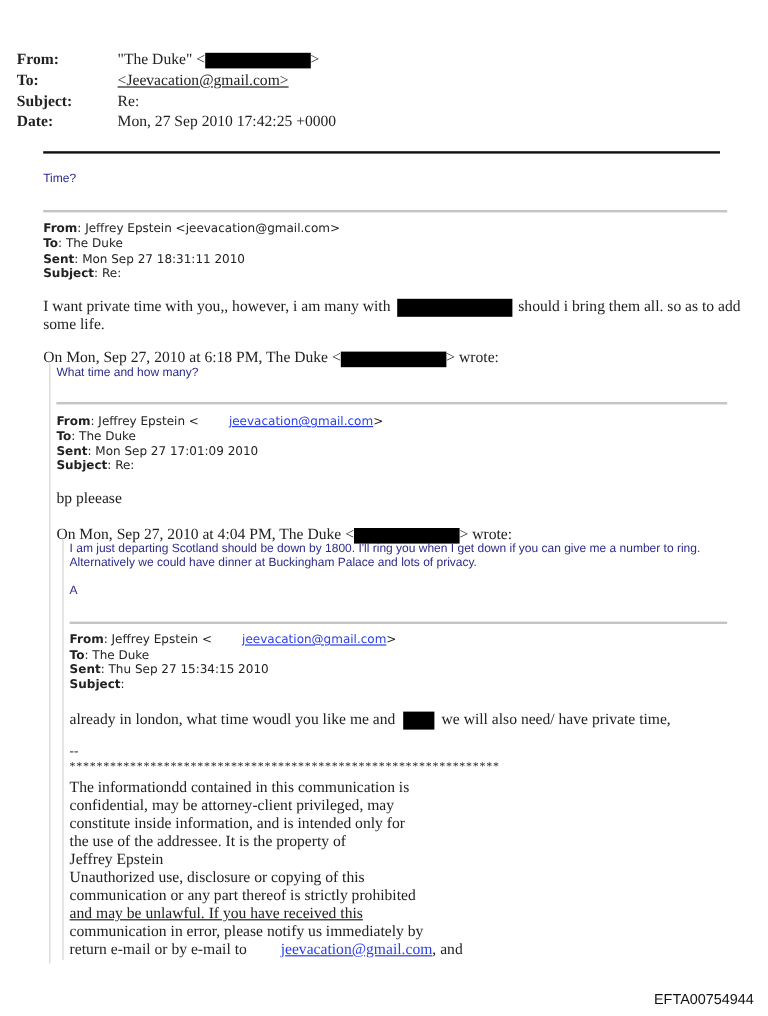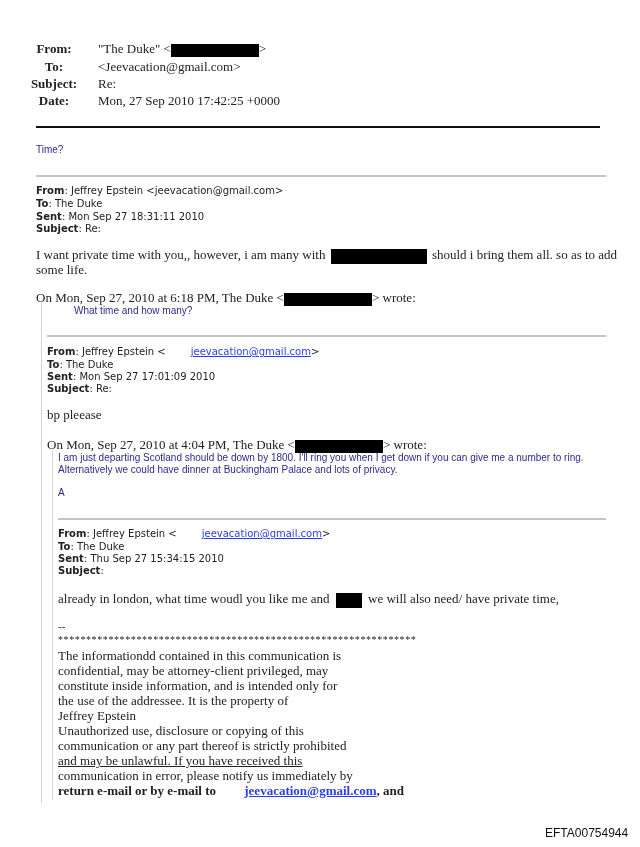--- a/index.html
+++ b/index.html
@@ -2,21 +2,21 @@
 <html><head>
 <meta charset="utf-8">
 <style>
   html, body { margin: 0; padding: 0; background: #ffffff; }
   body { width: 640px; height: 847px; position: relative; overflow: hidden; color: #222; }
   .arial { font-family: "Liberation Sans", sans-serif; }
   .abs { position: absolute; white-space: nowrap; }
 
   
   .hdr-row { position: absolute; font-family: "Liberation Serif", serif; font-size: 13px; line-height: 16px; color: #222; white-space: nowrap; }
-  .hdr-label { position: absolute; font-weight: bold; text-align: center; width: 80px; }
+  .hdr-label { position: absolute; font-weight: bold; text-align: left; width: 80px; }
   .hdr-val { position: absolute; }
 
   .redact { display: inline-block; background: #000; vertical-align: middle; }
   .link { color: #2a3ee8; text-decoration: underline; margin-left: 25px; }
 
   .rule-thick { position: absolute; left: 36px; width: 564px; height: 2px; background: #111; }
   .rule-grey { position: absolute; height: 2px; background: #c4c4c4; }
   .quote-line { position: absolute; width: 1px; background: #d4d4d4; }
 
   .meta { font-family: "DejaVu Sans", sans-serif; font-size: 10px; line-height: 13px; color: #222; position: absolute; white-space: nowrap; }
@@ -30,21 +30,21 @@
 
 <div>
   <div class="hdr-row" style="top:41px; left:0; width:640px;">
     <span class="hdr-label" style="left:14px;">From:</span>
     <span class="hdr-val" style="left:98px;">
       <span>"The Duke" &lt;</span><span class="redact" style="width:88px;height:13px;"></span><span>&gt;</span>
     </span>
   </div>
   <div class="hdr-row" style="top:59px; left:0; width:640px;">
     <span class="hdr-label" style="left:14px;">To:</span>
-    <span class="hdr-val" style="left:98px;">&lt;Jeevacation@gmail.com&gt;</span>
+    <span class="hdr-val" style="left:98px;text-decoration:underline;">&lt;Jeevacation@gmail.com&gt;</span>
   </div>
   <div class="hdr-row" style="top:76px; left:0; width:640px;">
     <span class="hdr-label" style="left:14px;">Subject:</span>
     <span class="hdr-val" style="left:98px;">Re:</span>
   </div>
   <div class="hdr-row" style="top:93px; left:0; width:640px;">
     <span class="hdr-label" style="left:14px;">Date:</span>
     <span class="hdr-val" style="left:98px;">Mon, 27 Sep 2010 17:42:25 +0000</span>
   </div>
 </div>
@@ -66,21 +66,21 @@
     <span class="redact" style="width:96px;height:15px;margin:0 2px;"></span>
     <span>should i bring them all. so as to add</span>
   </div>
   <div class="body-serif" style="left:36px; top:262px; white-space:nowrap;">some life.</div>
 
   <div class="body-serif" style="left:36px; top:290px; white-space:nowrap;">
     <span>On Mon, Sep 27, 2010 at 6:18 PM, The Duke &lt;</span><span class="redact" style="width:88px;height:13px;"></span><span>&gt; wrote:</span>
   </div>
 
   <div class="quote-line" style="left:41px; top:303px; height:500px;"></div>
-  <div class="blue-sans" style="left:47px; top:305px;margin-left:27px;">What time and how many?</div>
+  <div class="blue-sans" style="left:47px; top:305px;">What time and how many?</div>
 
   <div class="rule-grey" style="left:47px; width:559px; top:335px;"></div>
 </div>
 
 <div>
   <div class="meta" style="left:47px; top:345px;"><b>From</b><span>: Jeffrey Epstein &lt;</span><a class="link">jeevacation@gmail.com</a><span>&gt;</span></div>
   <div class="meta" style="left:47px; top:358px;"><b>To</b><span>: The Duke</span></div>
   <div class="meta" style="left:47px; top:370px;"><b>Sent</b><span>: Mon Sep 27 17:01:09 2010</span></div>
   <div class="meta" style="left:47px; top:382px;"><b>Subject</b><span>: Re:</span></div>
 
@@ -116,17 +116,17 @@
   <div>
     <div class="body-serif" style="left:58px; top:648px; white-space:nowrap;">The informationdd contained in this communication is</div>
     <div class="body-serif" style="left:58px; top:663px; white-space:nowrap;">confidential, may be attorney-client privileged, may</div>
     <div class="body-serif" style="left:58px; top:678px; white-space:nowrap;">constitute inside information, and is intended only for</div>
     <div class="body-serif" style="left:58px; top:693px; white-space:nowrap;">the use of the addressee. It is the property of</div>
     <div class="body-serif" style="left:58px; top:708px; white-space:nowrap;">Jeffrey Epstein</div>
     <div class="body-serif" style="left:58px; top:723px; white-space:nowrap;font-family:Liberation Serif, serif;">Unauthorized use, disclosure or copying of this</div>
     <div class="body-serif" style="left:58px; top:738px; white-space:nowrap;">communication or any part thereof is strictly prohibited</div>
     <div class="body-serif" style="left:58px; top:753px; white-space:nowrap;text-decoration:underline;">and may be unlawful. If you have received this</div>
     <div class="body-serif" style="left:58px; top:768px; white-space:nowrap;">communication in error, please notify us immediately by</div>
-    <div class="body-serif" style="left:58px; top:783px; white-space:nowrap;font-weight:bold;"><span>return e-mail or by e-mail to </span><a class="link">jeevacation@gmail.com</a><span>, and</span></div>
+    <div class="body-serif" style="left:58px; top:783px; white-space:nowrap;"><span>return e-mail or by e-mail to </span><a class="link">jeevacation@gmail.com</a><span>, and</span></div>
   </div>
 </div>
 
 <div class="abs arial" style="left:545px; top:826px; font-size:12px; color:#111;">EFTA00754944</div>
 
 </body></html>

